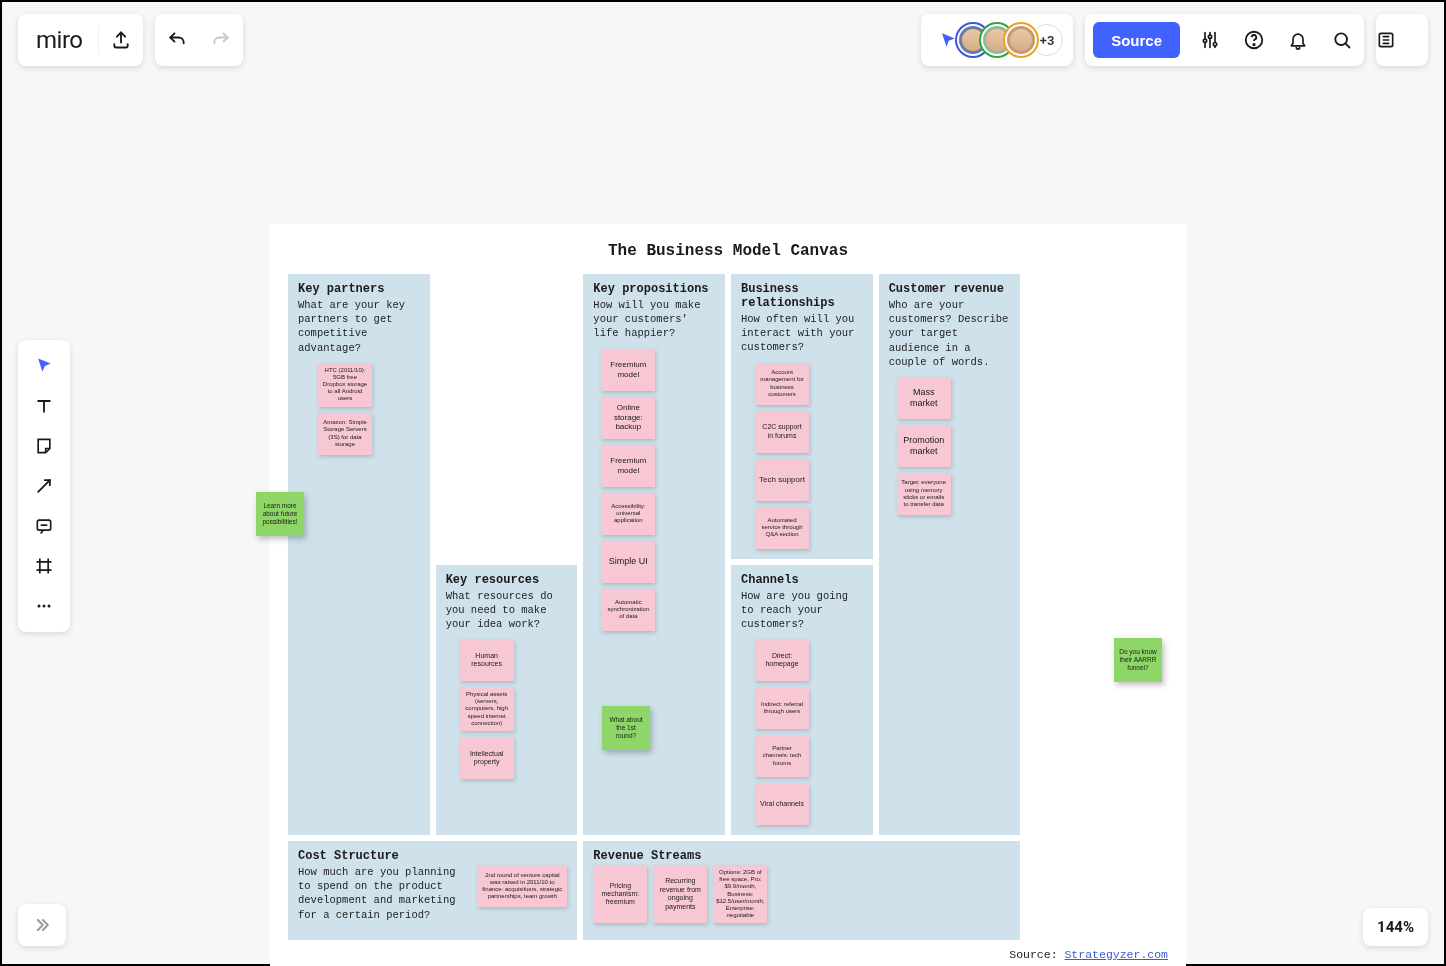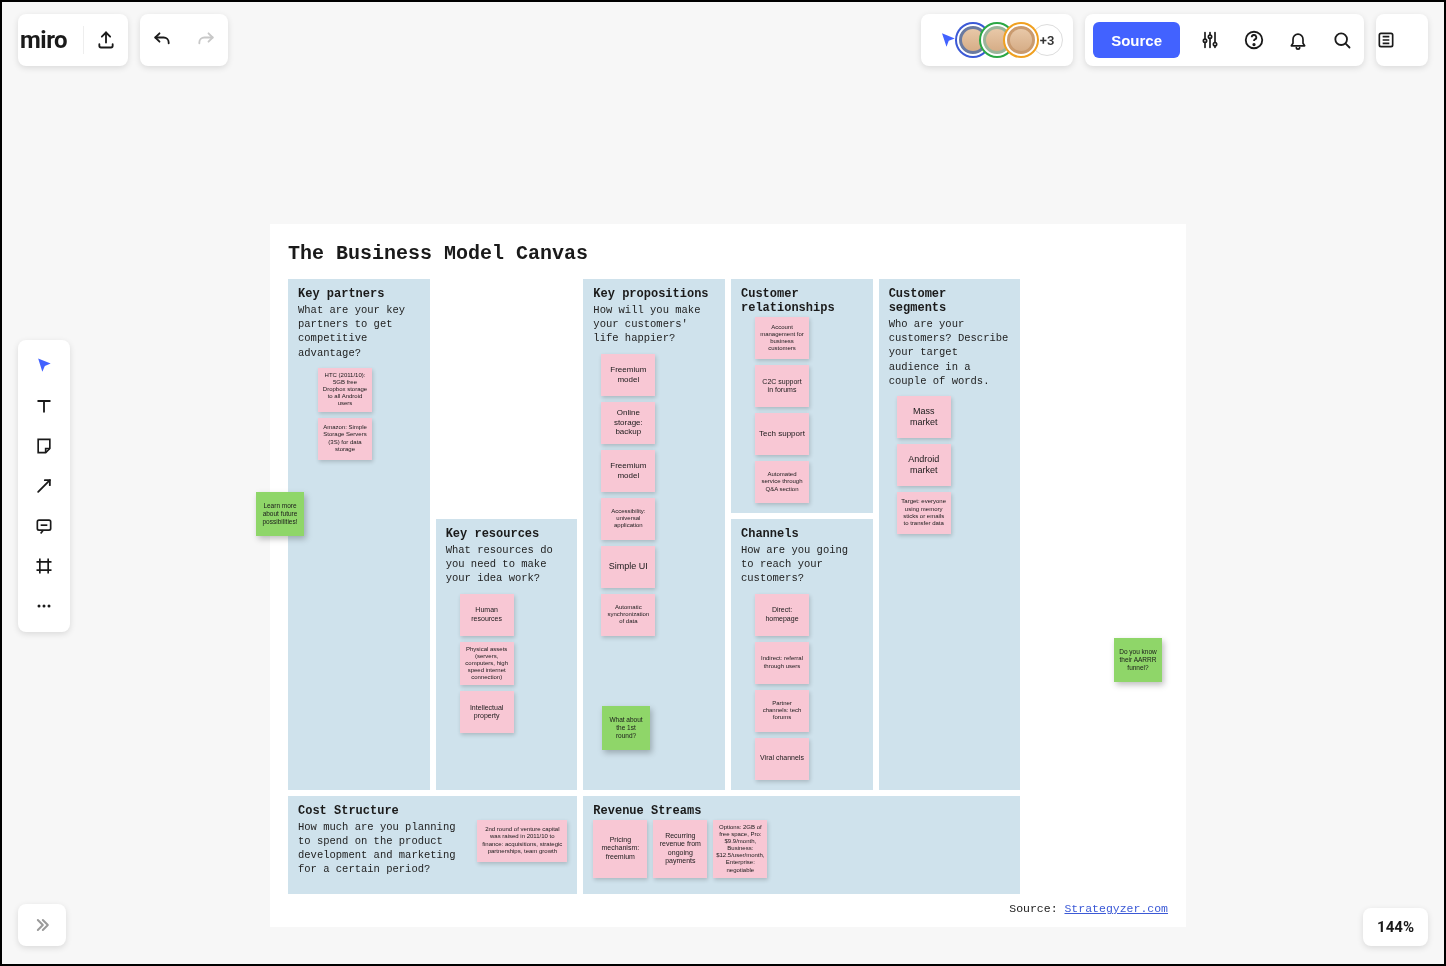--- a/index.html
+++ b/index.html
@@ -19,21 +19,21 @@
     background: #f7f7f7;
     font-family: -apple-system, BlinkMacSystemFont, "Segoe UI", Roboto, sans-serif;
     color: var(--text);
     overflow: hidden;
   }
   body { border:2px solid #000; }
 
   
   .topbar { position:absolute; top:14px; left:18px; right:18px; height:52px; display:flex; align-items:center; }
   .tb-group { background:#fff; border-radius:var(--chrome-radius); box-shadow:var(--shadow); display:flex; align-items:center; height:52px; }
-  .tb-logo { padding:0 16px 0 2px; font-weight:700; font-size:24px; letter-spacing:-0.5px; }
+  .tb-logo { padding:0 16px 0 18px; font-weight:400; font-size:24px; letter-spacing:-0.5px; }
   .tb-sep { width:1px; height:28px; background:#eee; }
   .tb-iconbtn { width:44px; height:52px; display:flex; align-items:center; justify-content:center; cursor:pointer; }
   .tb-iconbtn svg { display:block; }
   .tb-spacer { flex:1; }
   .tb-right { display:flex; gap:12px; }
   .presence { padding:0 10px; gap:0; }
   .presence .cursor-icon { width:34px; display:flex; align-items:center; justify-content:center; }
   .avatar { width:32px; height:32px; border-radius:50%; border:2px solid #fff; margin-left:-8px; background:#888; position:relative; box-shadow:0 0 0 2px rgba(0,0,0,0.02); }
   .avatar:first-of-type{ margin-left:0; }
   .avatar-ring { box-shadow:0 0 0 2px var(--c,#888); }
@@ -49,21 +49,21 @@
   .sb-btn.active svg { color:var(--miro-blue); }
   .sb-btn svg { color:#1a1a1a; }
 
   .collapse-btn { position:absolute; left:18px; bottom:20px; width:48px; height:42px; background:#fff; border-radius:var(--chrome-radius); box-shadow:var(--shadow); display:flex; align-items:center; justify-content:center; cursor:pointer; }
 
   
   .zoom { position:absolute; right:18px; bottom:20px; background:#fff; border-radius:var(--chrome-radius); box-shadow:var(--shadow); padding:10px 14px; font-size:15px; font-weight:700; }
 
   
   .board-wrap { position:absolute; left:270px; top:224px; width:916px; background:#fff; padding:16px 18px 12px; font-family: "Courier New", ui-monospace, monospace; }
-  .board-title { font-family: "Courier New", ui-monospace, monospace; font-weight:700; font-size:20px; margin:2px 0 14px; }
+  .board-title { font-family: "Courier New", ui-monospace, monospace; font-weight:700; font-size:16px; margin:2px 0 14px;text-align:center; }
   .grid { position:relative; display:grid; grid-template-columns: repeat(6, 1fr); grid-template-rows: auto auto auto; gap:6px; }
   .panel { background:var(--blue-panel); padding:8px 10px 10px; }
   .p-title { font-weight:700; font-size:12px; margin:0 0 2px; }
   .p-sub { font-size:10.5px; line-height:1.35; margin:0 0 8px; color:#222; }
   .stickies { display:flex; flex-wrap:wrap; gap:6px; }
   .sticky { width:54px; min-height:42px; padding:4px; font-family: -apple-system, sans-serif; font-size:7px; line-height:1.2; text-align:center; display:flex; align-items:center; justify-content:center; box-shadow:1px 2px 4px rgba(0,0,0,0.18);}
   .sticky.pink { background:var(--pink-sticky); }
   .sticky.sm { font-size:6px; }
 
   .key-partners   { grid-column:1; grid-row:1 / span 2; }
@@ -254,35 +254,36 @@
         <div class="sticky pink" style="font-size:8px">Freemium model</div>
         <div class="sticky pink" style="font-size:8px">Online storage: backup</div>
         <div class="sticky pink" style="font-size:8px">Freemium model</div>
         <div class="sticky pink sm">Accessibility: universal application</div>
         <div class="sticky pink" style="font-size:9px">Simple UI</div>
         <div class="sticky pink sm">Automatic synchronization of data</div>
       </div>
     </div>
 
     <div class="panel cust-rel">
-      <p class="p-title">Customer relationships</p>
+      <p class="p-title">Business relationships</p>
+      <p class="p-sub">How often will you interact with your customers?</p>
       <div class="stickies" style="padding-left:14px">
         <div class="sticky pink sm">Account management for business customers</div>
         <div class="sticky pink">C2C support in forums</div>
         <div class="sticky pink" style="font-size:8px">Tech support</div>
         <div class="sticky pink sm">Automated service through Q&amp;A section</div>
       </div>
     </div>
 
     <div class="panel cust-seg">
-      <p class="p-title">Customer segments</p>
+      <p class="p-title">Customer revenue</p>
       <p class="p-sub">Who are your customers? Describe your target audience in a couple of words.</p>
       <div class="stickies" style="padding-left:8px">
         <div class="sticky pink" style="font-size:9px">Mass market</div>
-        <div class="sticky pink" style="font-size:9px">Android market</div>
+        <div class="sticky pink" style="font-size:9px">Promotion market</div>
         <div class="sticky pink sm">Target: everyone using memory sticks or emails to transfer data</div>
       </div>
     </div>
 
     <div class="panel key-resources">
       <p class="p-title">Key resources</p>
       <p class="p-sub">What resources do you need to make your idea work?</p>
       <div class="stickies" style="padding-left:14px">
         <div class="sticky pink">Human resources</div>
         <div class="sticky pink sm">Physical assets (servers, computers, high speed internet connection)</div>

